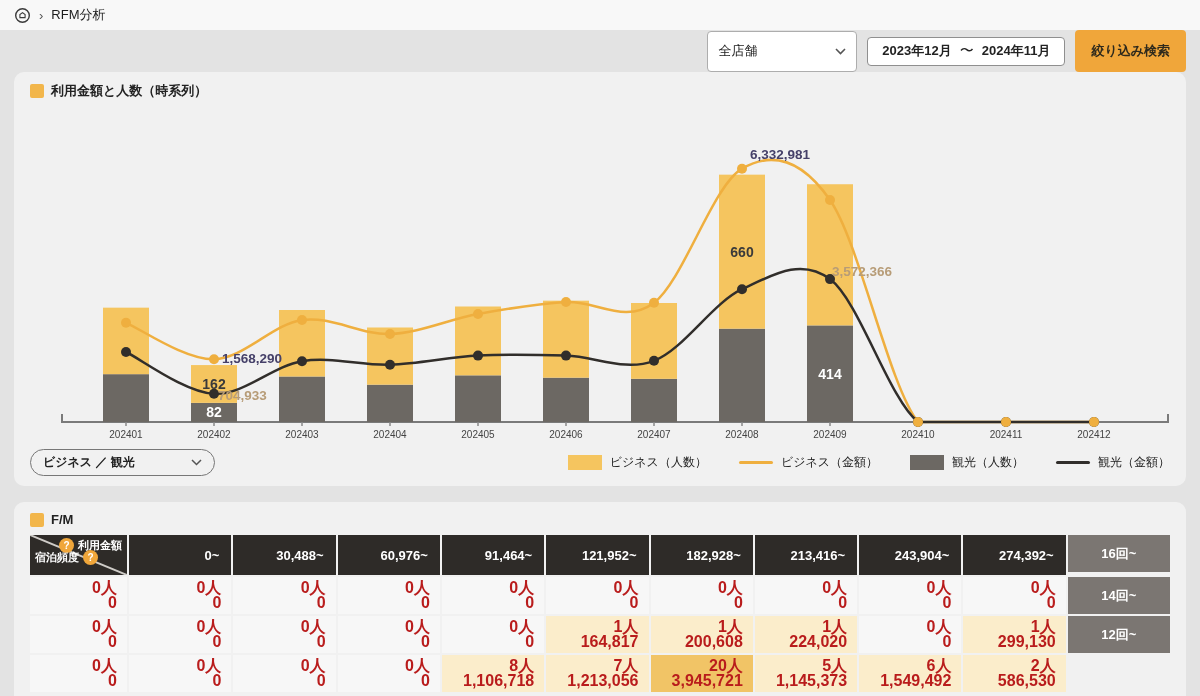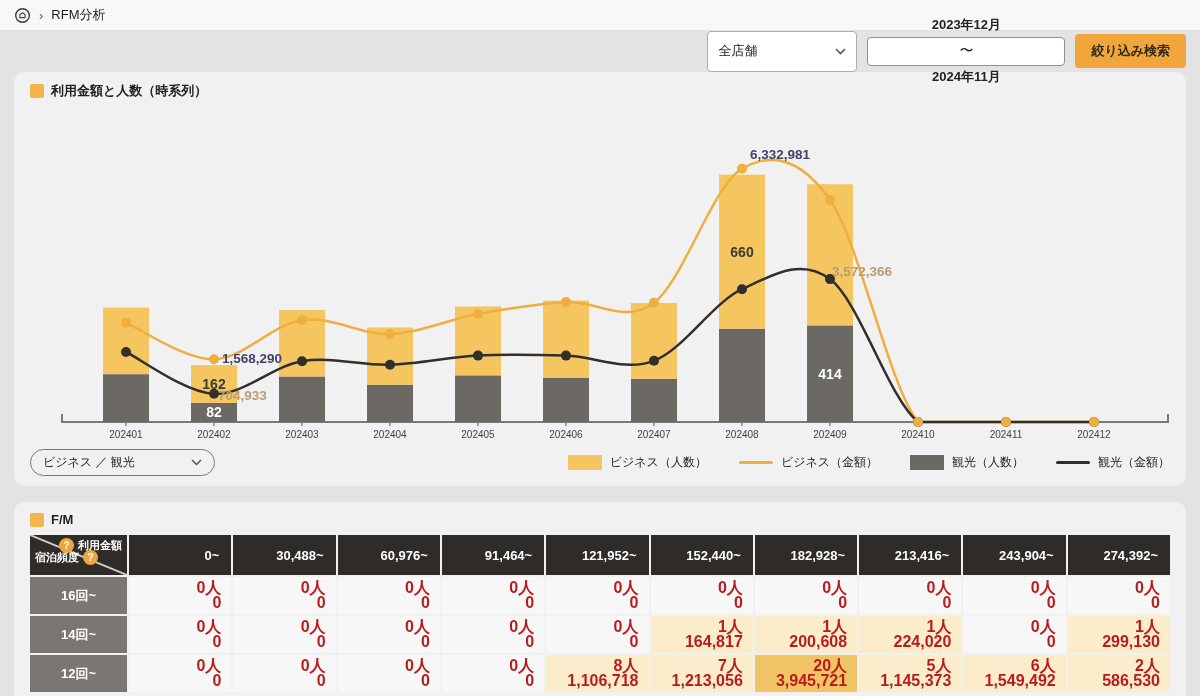--- a/index.html
+++ b/index.html
@@ -14,39 +14,39 @@
   .crumb-title { font-size:13px; font-weight:normal; color:#1c1c1c; }
 
   
   .filterrow { height:42px; display:flex; align-items:center; justify-content:flex-end;
     gap:10px; padding-right:14px; }
   .store-select { width:150px; height:41px; background:#fff; border:1px solid #adadad;
     border-radius:4px; display:flex; align-items:center; justify-content:space-between;
     padding:0 10px; font-size:13px; cursor:pointer; }
   .date-box { width:198px; height:29px; background:#fff; border:1px solid #8f8f8f;
     border-radius:4px; display:flex; align-items:center; justify-content:center;
-    gap:8px; font-size:13px; font-weight:600;flex-direction:column; }
+    gap:8px; font-size:13px; font-weight:600; }
   .date-box .tilde { font-size:14px; font-weight:400; }
-  .search-btn { height:34px; padding:0 16px; background:#f0a63a; border:none; border-radius:4px;
+  .search-btn { height:42px; padding:0 16px; background:#f0a63a; border:none; border-radius:4px;
     font-size:13px; font-weight:bold; color:#2f2a1c; cursor:pointer;
     font-family:"Liberation Sans","DejaVu Sans",sans-serif; }
 
   
   .card { margin:0 14px; background:#f1f1f1; border-radius:10px; }
   .card.chart-card { padding:10px 16px 10px; }
   .card.fm-card { margin-top:16px; padding:10px 16px 20px; }
   .card-title { display:flex; align-items:center; gap:7px; font-size:13px; font-weight:bold; }
   .title-square { width:14px; height:14px; background:#f2b64b; border-radius:2px; flex:0 0 auto; }
 
   
   .chart-svg { display:block; width:1140px; height:345px; margin-top:2px; }
   .chart-footer { display:flex; align-items:center; justify-content:space-between; margin-top:2px; }
   .series-pill { width:185px; height:27px; border:1px solid #777; border-radius:14px;
     display:flex; align-items:center; justify-content:space-between; padding:0 12px;
-    font-size:12px; cursor:pointer; background:transparent; }
+    font-size:12px; cursor:pointer; background:transparent;font-weight:bold; }
   .legend { display:flex; align-items:center; gap:20px; font-size:12px; color:#222; }
   .legend-item { display:flex; align-items:center; gap:8px;padding-left:12px; }
   .legend-swatch-bar { width:34px; height:15px; }
   .legend-swatch-line { width:34px; height:3px; border-radius:2px; }
 
   
   .fm-grid { display:grid; gap:2px; margin-top:8px; }
   .fm-head { background:#2e2b28; color:#fff; height:40px; display:flex; align-items:center;
     justify-content:flex-end; padding-right:12px; font-size:13px; font-weight:600; }
   .fm-corner { background:#2e2b28; height:40px; position:relative; color:#fff;
@@ -224,21 +224,20 @@
       <span class="corner-bottom">
         <span>宿泊頻度</span>
         <span class="help-icon">?</span>
       </span>
     </div>
   <div class="fm-head">0~</div>
       <div class="fm-head">30,488~</div>
       <div class="fm-head">60,976~</div>
       <div class="fm-head">91,464~</div>
       <div class="fm-head">121,952~</div>
-      <div class="fm-head">152,440~</div>
       <div class="fm-head">182,928~</div>
       <div class="fm-head">213,416~</div>
       <div class="fm-head">243,904~</div>
       <div class="fm-head">274,392~</div>
       <div class="fm-rowhead">16回~</div>
       <div class="fm-cell">
         <div>0人</div>
         <div>0</div>
       </div>
       <div class="fm-cell">

